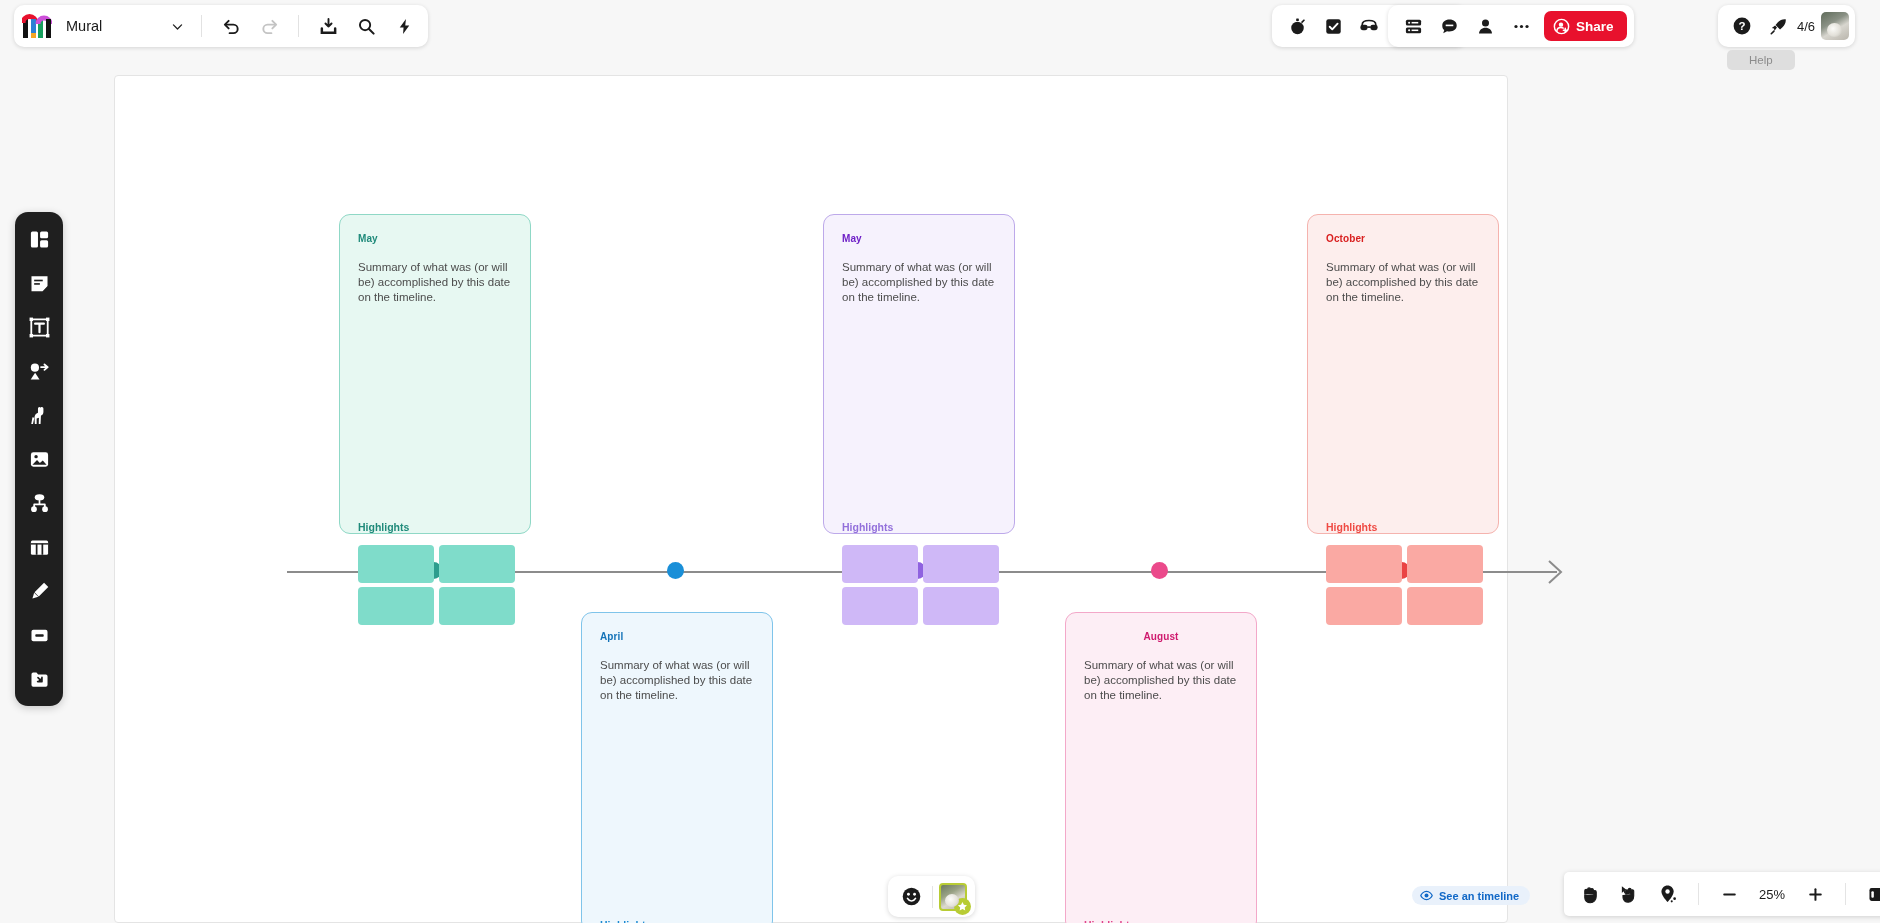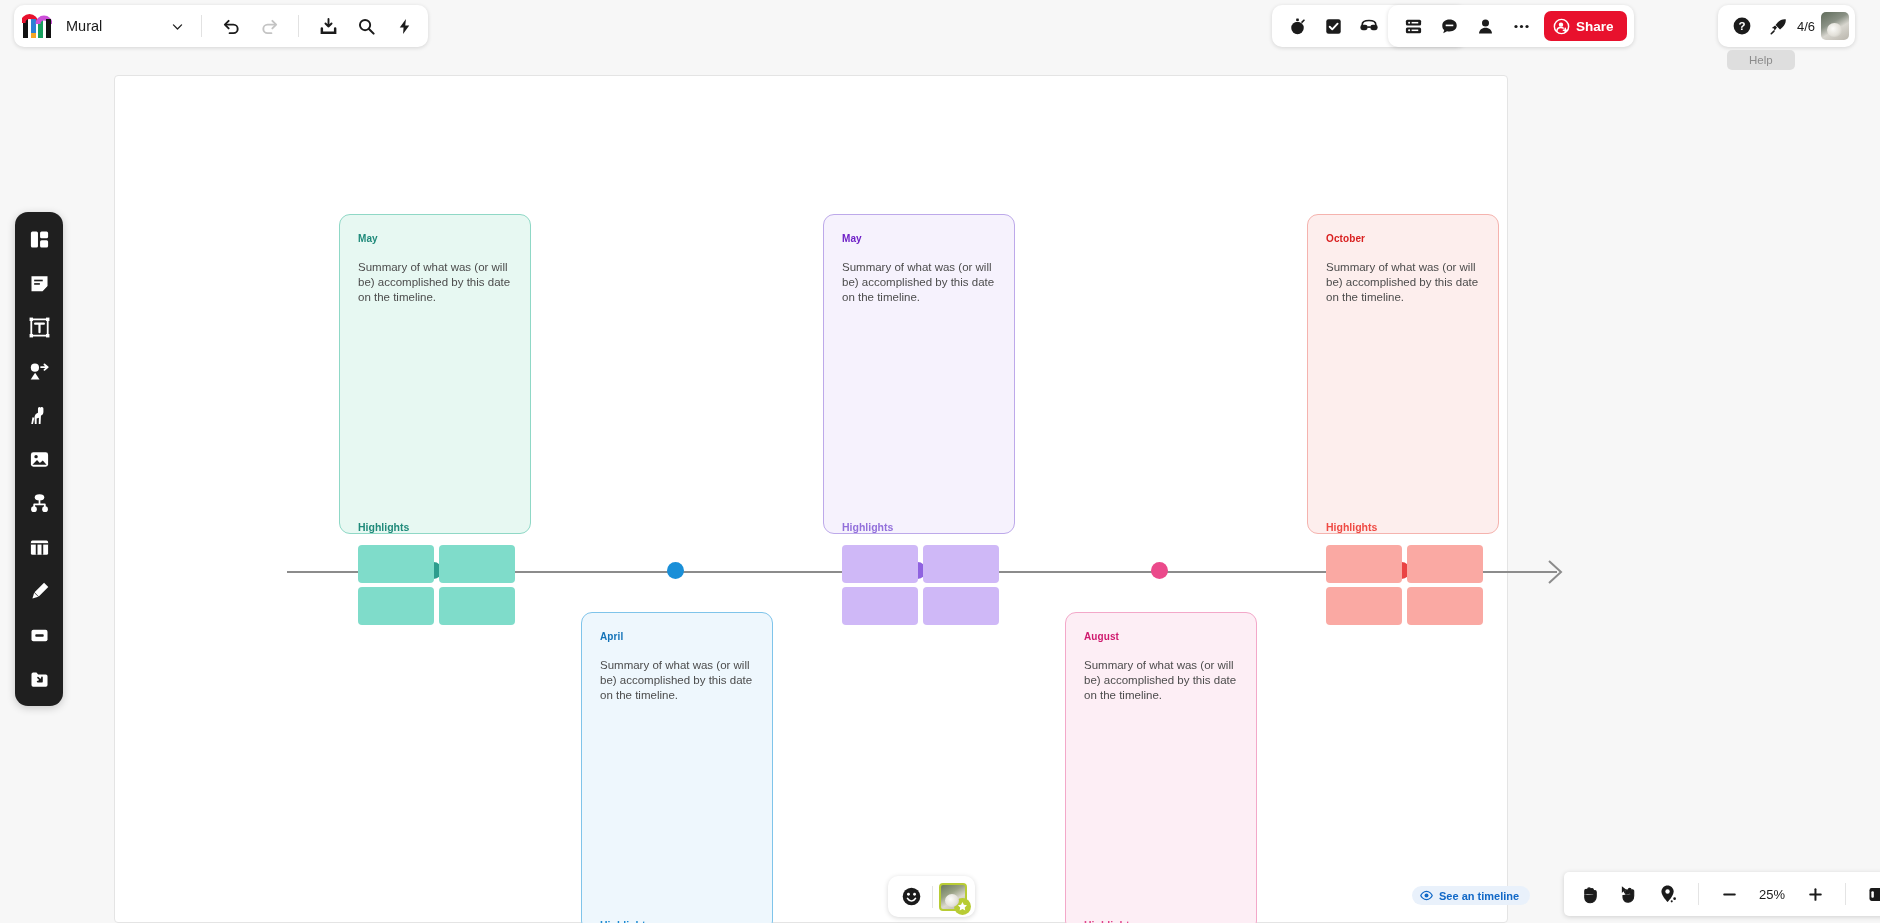--- a/index.html
+++ b/index.html
@@ -426,21 +426,21 @@
       <div class="hl-label" style="color:#9370db;">Highlights</div>
       <div class="hl-grid">
         <div class="hl-cell" style="background:#cfb8f7;"></div>
         <div class="hl-cell" style="background:#cfb8f7;"></div>
         <div class="hl-cell" style="background:#cfb8f7;"></div>
         <div class="hl-cell" style="background:#cfb8f7;"></div>
       </div>
     </div>
 
     <div class="card card-bot" style="left:950px;background:#fdeef5;border-color:#f3a8c9;">
-      <div class="card-title" style="color:#cf1a6e;">August</div>
+      <div class="card-title" style="color:#cf1a6e;text-align:center;">August</div>
       <div class="card-sum">Summary of what was (or will be) accomplished by this date on the timeline.</div>
       <div class="hl-label" style="color:#e0458b;">Highlights</div>
 
     </div>
 
     <div class="card card-top" style="left:1192px;background:#fdeeed;border-color:#f5b3ae;">
       <div class="card-title" style="color:#d92020;">October</div>
       <div class="card-sum">Summary of what was (or will be) accomplished by this date on the timeline.</div>
       <div class="hl-label" style="color:#ef4a43;">Highlights</div>
       <div class="hl-grid">

